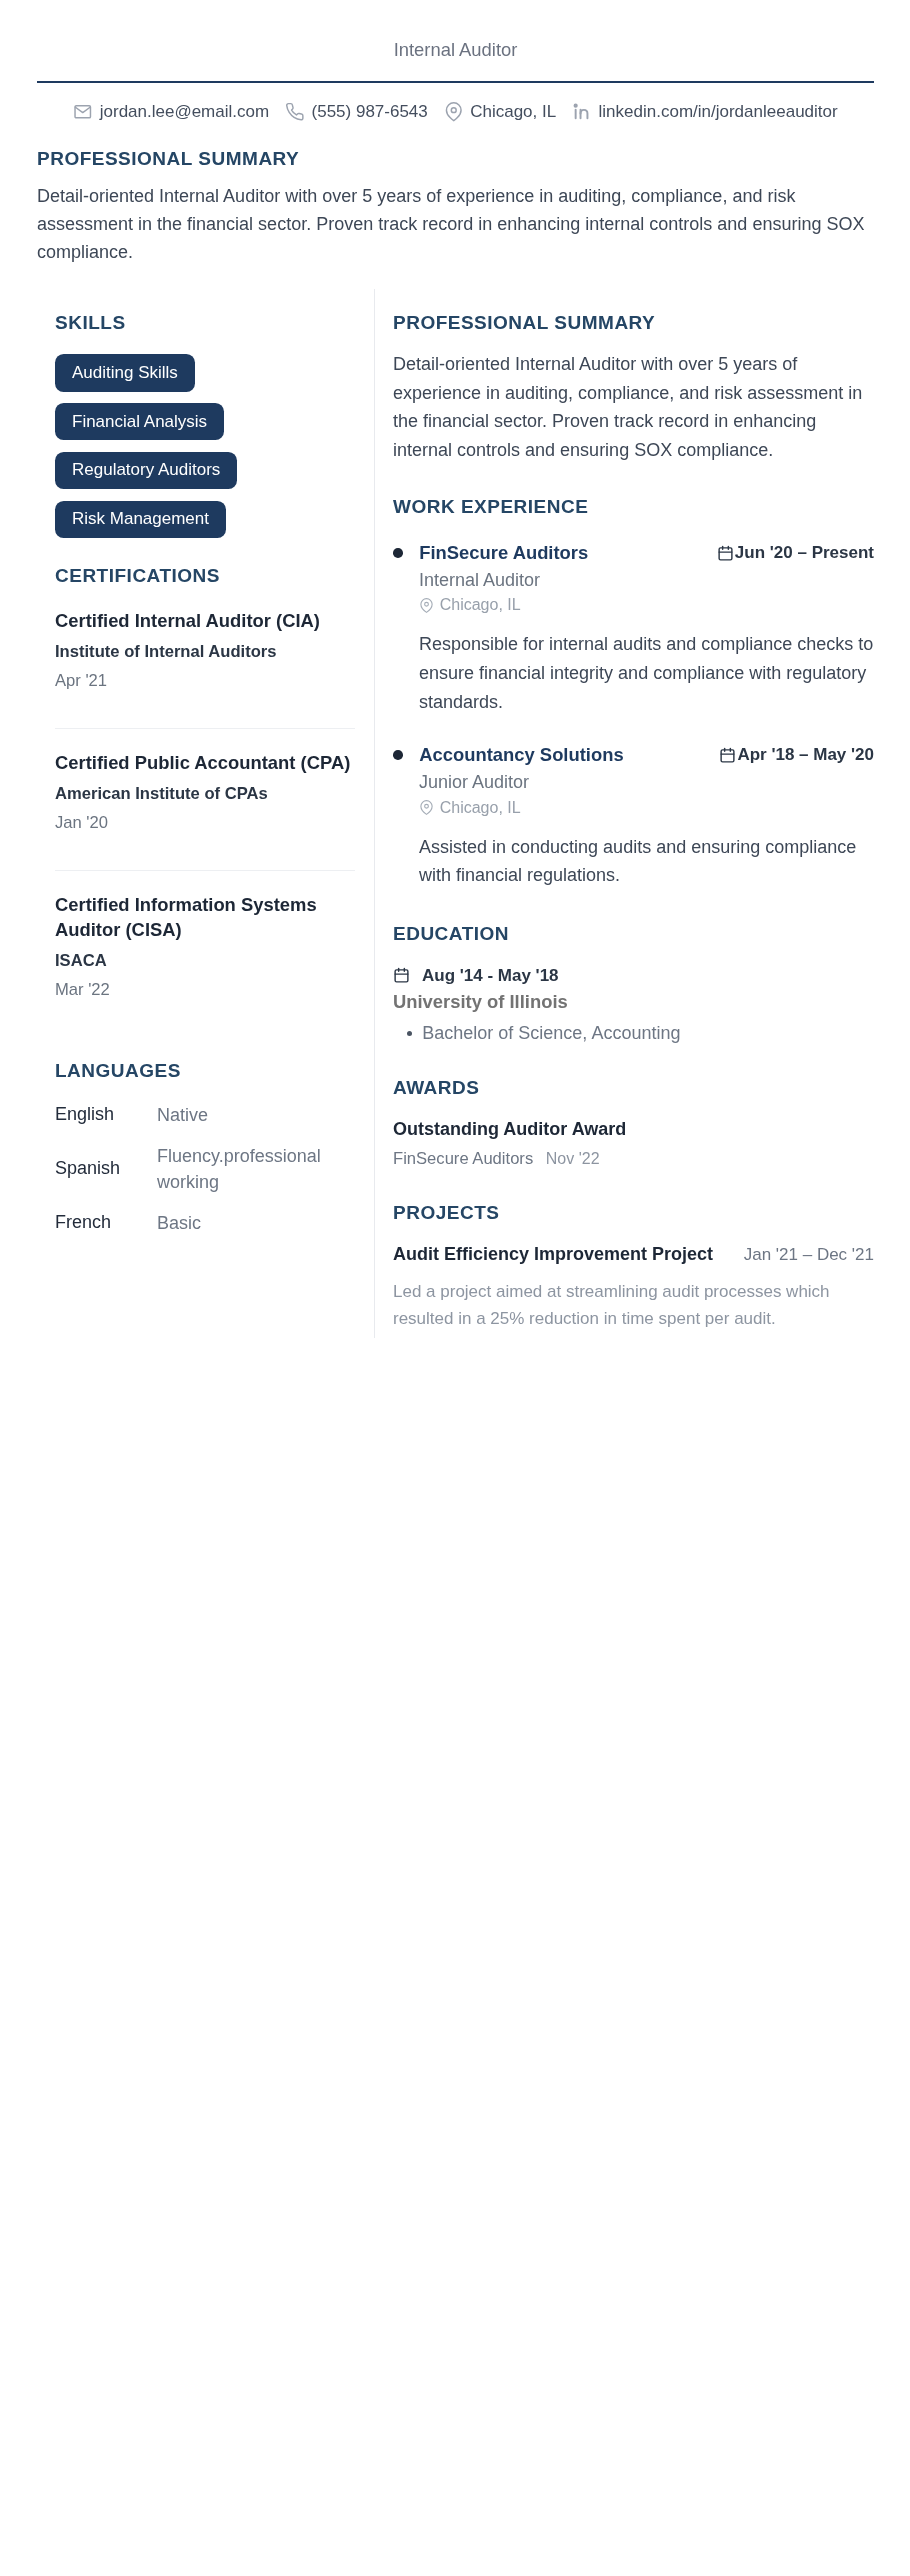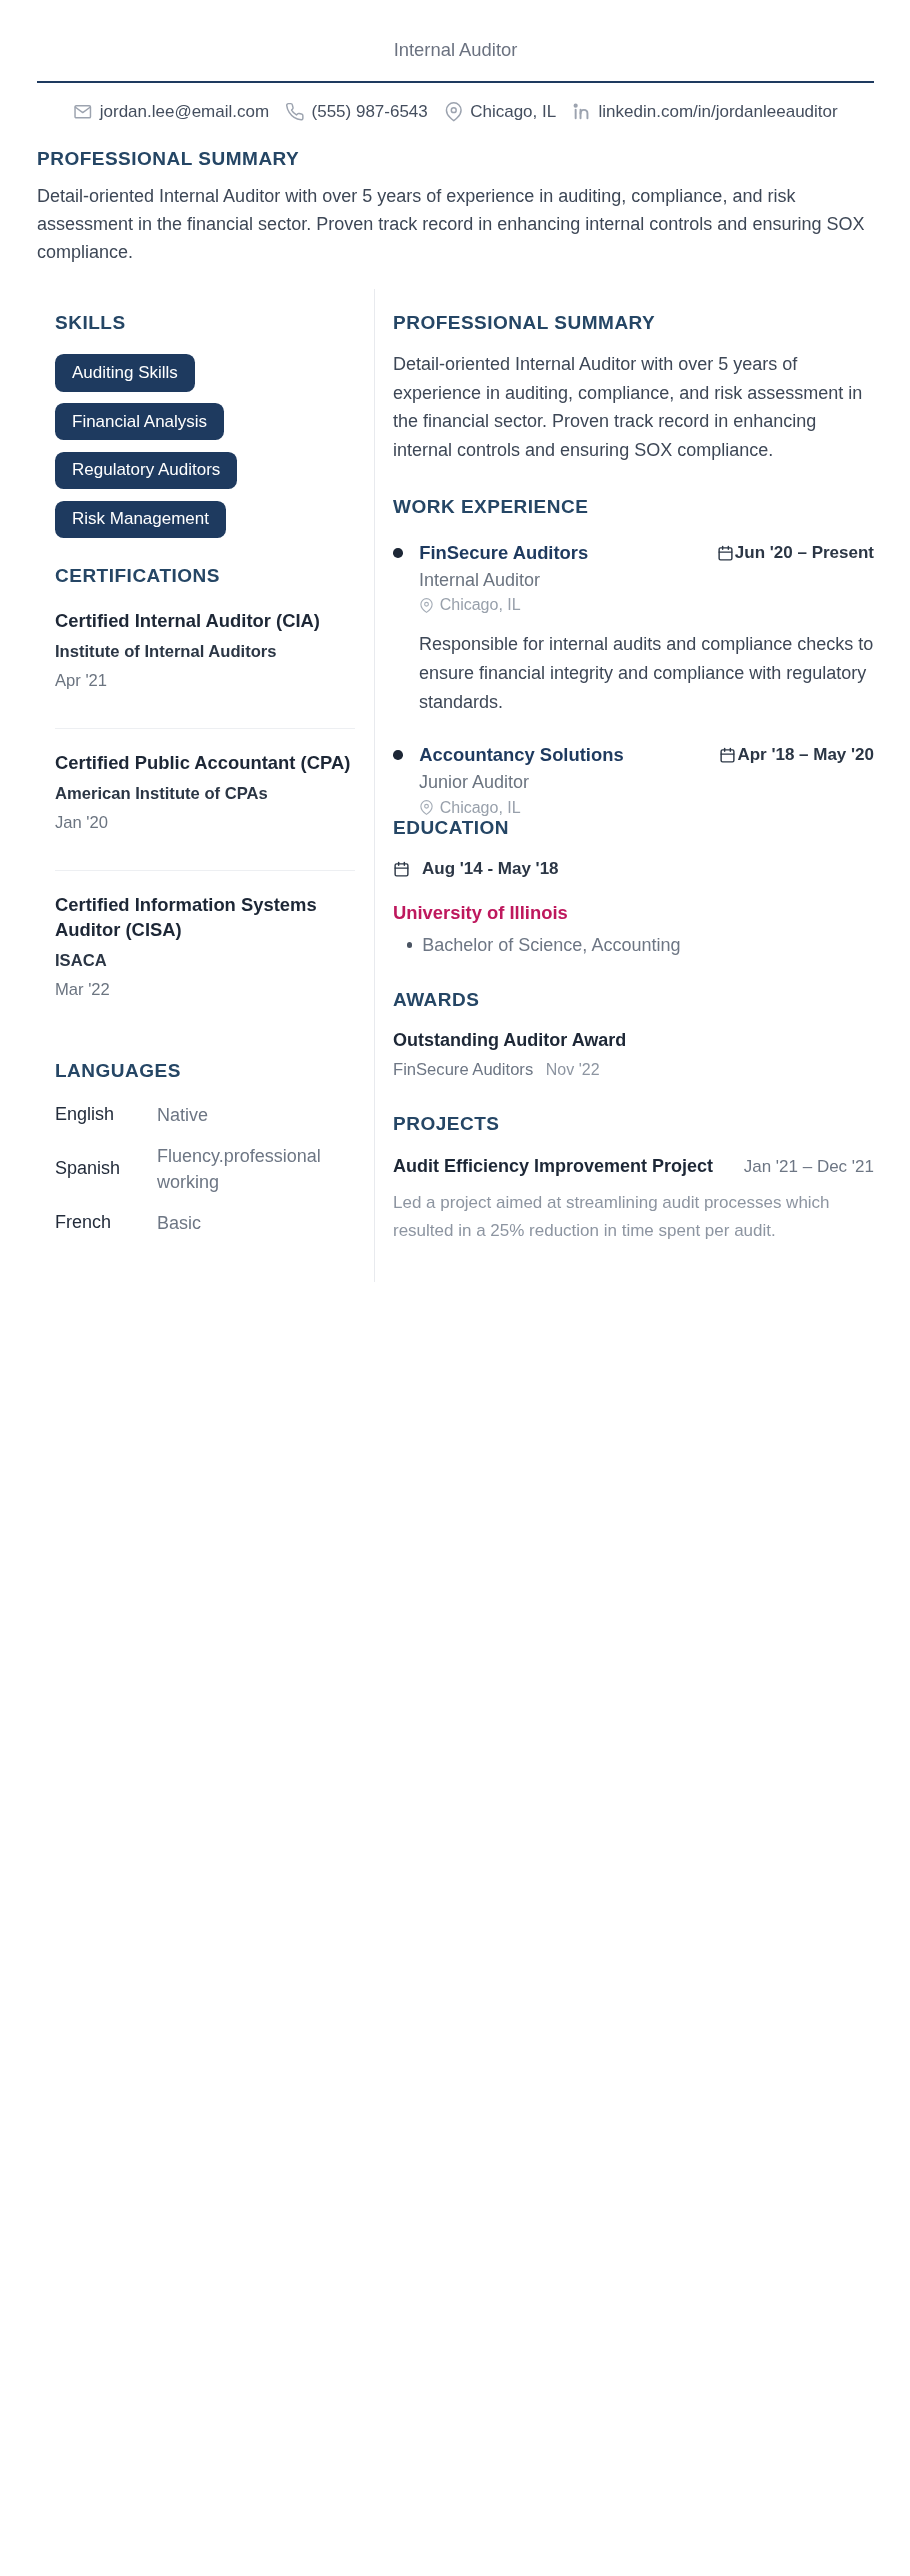--- a/index.html
+++ b/index.html
@@ -71,23 +71,23 @@
   .we-company { font-size:18.4px; font-weight:700; color:#1e3a5f; }
   .we-dates { display:flex; align-items:center; gap:1px; font-size:17px; font-weight:600; color:#2b3645; padding-top:1.1px;text-align:right; }
   .cal-icon { width:17px; height:17px; color:#2b3645; }
   .cal-icon svg { width:100%; height:100%; display:block; }
   .we-role { margin:5.7px 0 0 26px; font-size:18px; color:#6b7480; }
   .we-loc { margin:5.7px 0 0 26px; display:flex; align-items:center; gap:5.7px; font-size:16px; color:#98a0ab; }
   .pin-icon { width:15px; height:15px; color:#a5adb7; }
   .pin-icon svg { width:100%; height:100%; display:block; }
   .we-desc { margin:16px 0 0 26px; font-size:18px; line-height:1.6; color:#3d4756; }
 
-  .edu-heading { }
+  .edu-heading { margin-top:33px; }
   .edu-dates { margin-top:20.6px; display:flex; align-items:center; gap:12px; font-size:17px; font-weight:700; color:#2b3645; }
-  .edu-school { margin-top:23px; font-size:18.4px; font-weight:700; color:#be185d; }
+  .edu-school { margin-top:5px; font-size:18.4px; font-weight:700; color:#737373; }
   .edu-degree { margin:10.3px 0 0 13.8px; display:flex; align-items:center; gap:10.3px; font-size:18px; color:#6d7684; }
   .mini-dot { width:5.2px; height:5.2px; border-radius:50%; background:#4a5462; flex:0 0 auto; }
   .edu-gpa { margin-top:9.2px; font-size:16.6px; color:#5d6775; display:flex; gap:9.2px; }
   .edu-gpa .gpa-value { color:#6d7684; }
 
   .awards-heading { margin-top:33px; }
   .award-title { margin-top:19.5px; font-size:18px; font-weight:700; color:#1d2736; }
   .award-meta { margin-top:9.2px; display:flex; gap:12.6px; align-items:baseline; }
   .award-org { font-size:16.6px; color:#6d7684; }
   .award-date { font-size:16px; color:#8d95a1; }
@@ -251,20 +251,21 @@
         <div class="we-role">Junior Auditor</div>
         <div class="we-loc">
           <span class="pin-icon">
             <svg viewBox="0 0 24 24" fill="none" stroke="currentColor" stroke-width="1.8" stroke-linecap="round" stroke-linejoin="round">
                 <path d="M21 10c0 7-9 13-9 13s-9-6-9-13a9 9 0 0 1 18 0z"></path>
                 <circle cx="12" cy="10" r="3"></circle>
               </svg>
           </span>
           <span>Chicago, IL</span>
         </div>
+        <div class="we-desc">Assisted in conducting audits and ensuring compliance with financial regulations.</div>
       </div>
 
       <div class="sec-heading edu-heading">EDUCATION</div>
       <div class="edu-dates">
         <span class="cal-icon">
           <svg viewBox="0 0 24 24" fill="none" stroke="currentColor" stroke-width="2" stroke-linecap="round" stroke-linejoin="round">
               <rect x="3" y="4" width="18" height="17" rx="2"></rect>
               <line x1="16" y1="2" x2="16" y2="6"></line>
               <line x1="8" y1="2" x2="8" y2="6"></line>
               <line x1="3" y1="10" x2="21" y2="10"></line>

